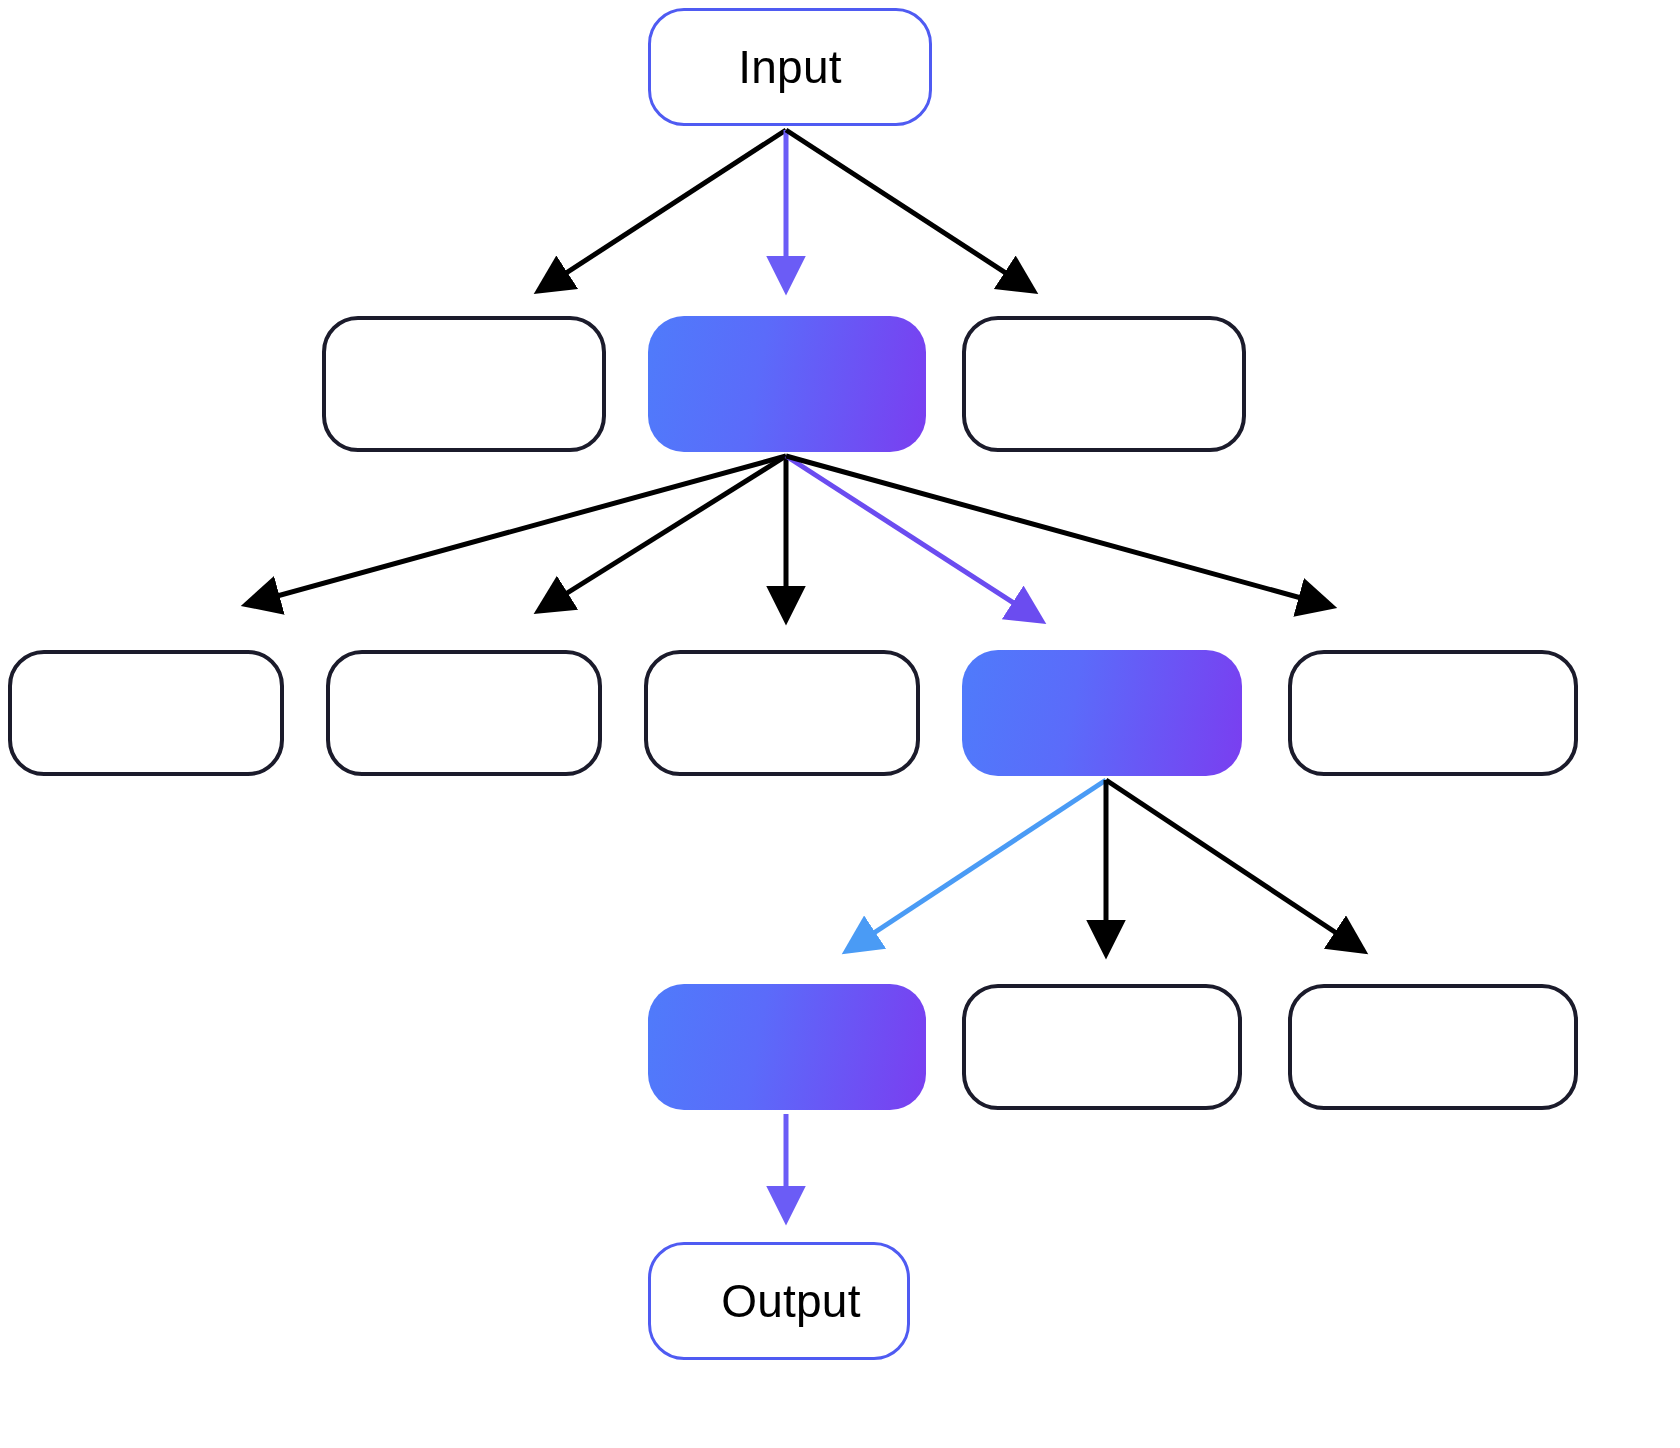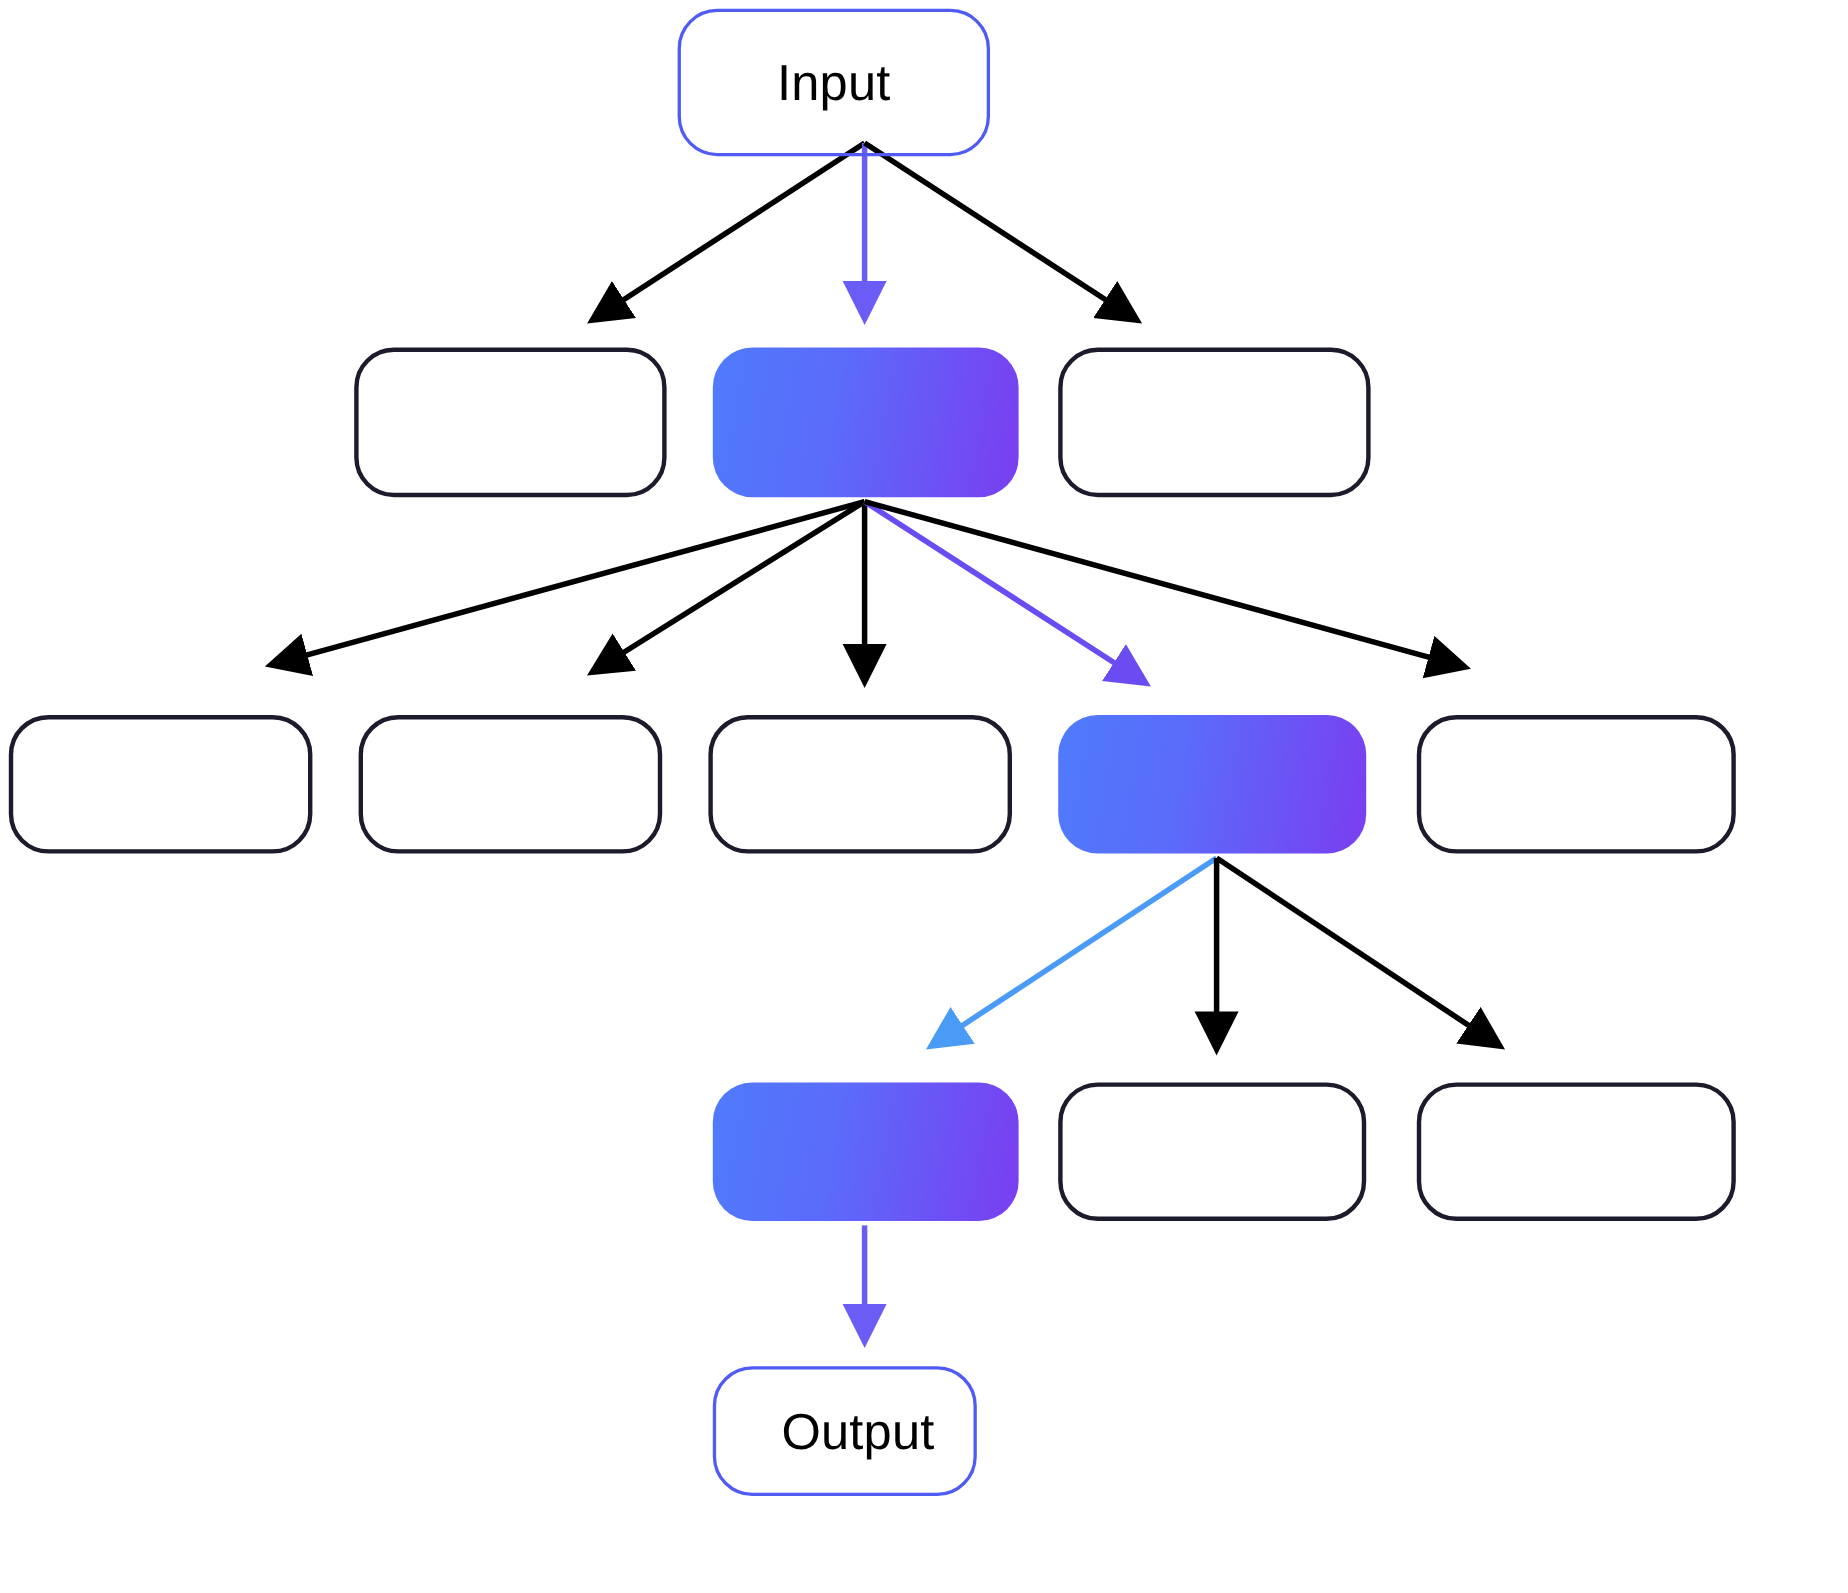--- a/index.html
+++ b/index.html
@@ -116,21 +116,21 @@
     </g>
     <g>
       <path d="M1106,780 L1362,950" stroke="#000000" stroke-width="5" fill="none" marker-end="url(#arrow-black)"></path>
     </g>
 
     <g>
       <path d="M786,1114 L786,1218" stroke="#6b5cf6" stroke-width="5" fill="none" marker-end="url(#arrow-purple)"></path>
     </g>
   </svg>
 
-  <div class="node terminal" style="left:616px; top:8px; width:284px; height:134px;">
+  <div class="node terminal" style="left:648px; top:8px; width:284px; height:118px;">
     <span class="node-label">Input</span>
   </div>
 
   <div class="node plain" style="left:322px; top:316px; width:284px; height:136px;">
     <span class="node-label"></span>
   </div>
   <div class="node highlight" style="left:648px; top:316px; width:278px; height:136px;">
     <span class="node-label"></span>
   </div>
   <div class="node plain" style="left:962px; top:316px; width:284px; height:136px;">
@@ -156,16 +156,16 @@
   <div class="node highlight" style="left:648px; top:984px; width:278px; height:126px;">
     <span class="node-label"></span>
   </div>
   <div class="node plain" style="left:962px; top:984px; width:280px; height:126px;">
     <span class="node-label"></span>
   </div>
   <div class="node plain" style="left:1288px; top:984px; width:290px; height:126px;">
     <span class="node-label"></span>
   </div>
 
-  <div class="node terminal" style="left:648px; top:1242px; width:240px; height:118px;padding-left:24px;">
+  <div class="node terminal" style="left:648px; top:1242px; width:262px; height:118px;padding-left:24px;">
     <span class="node-label">Output</span>
   </div>
 </div>
 
 </body></html>

